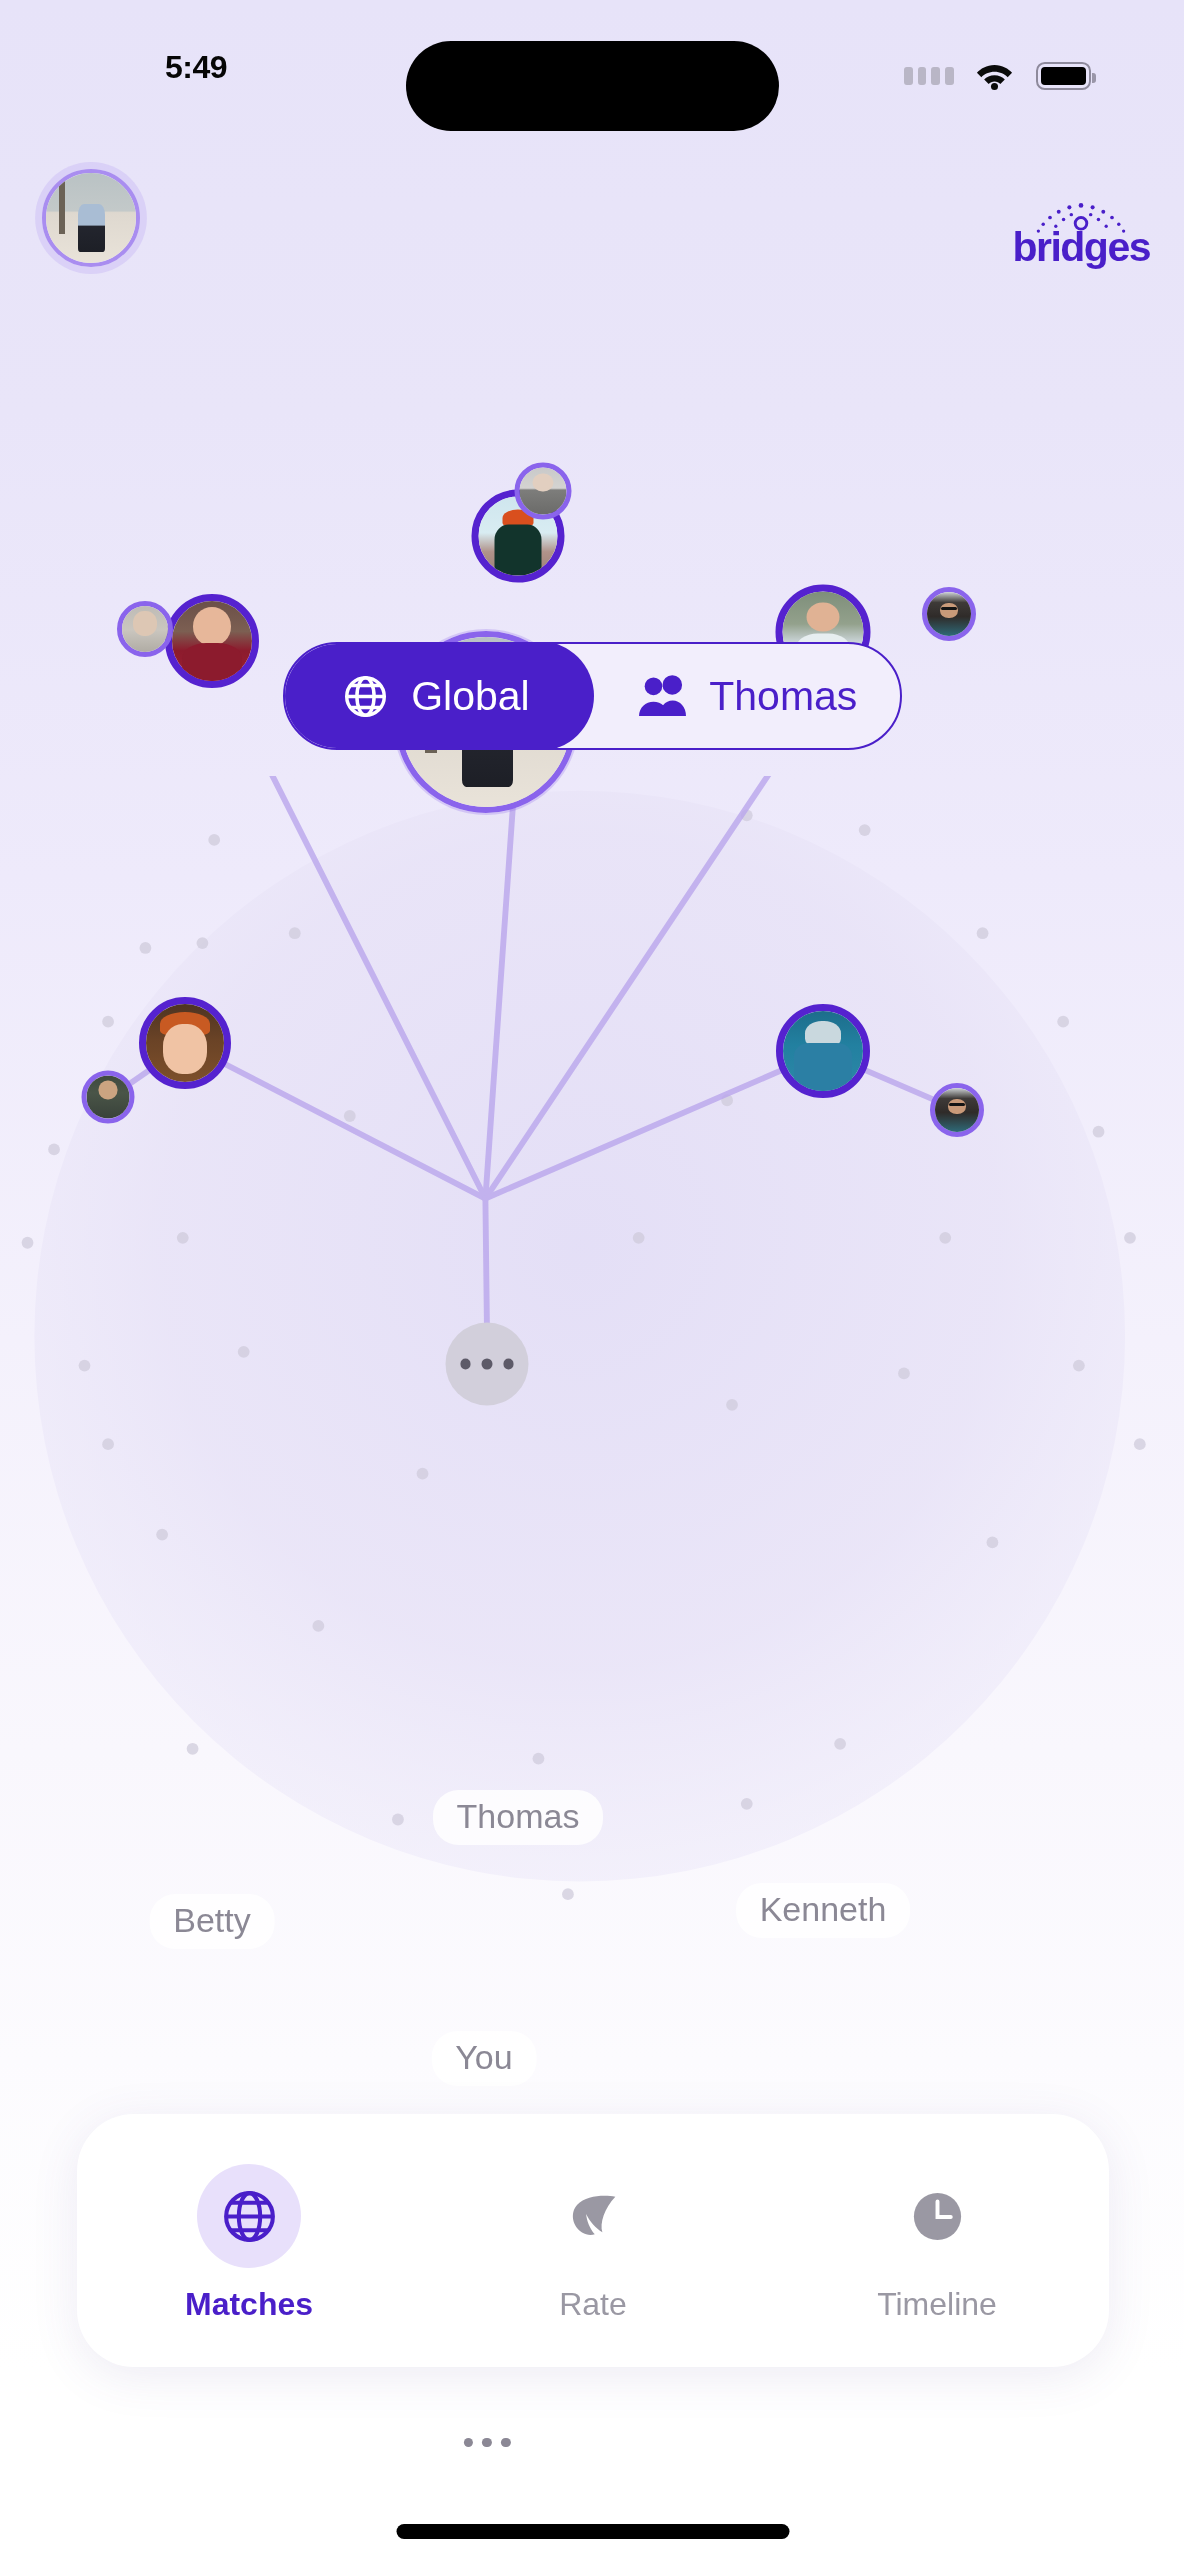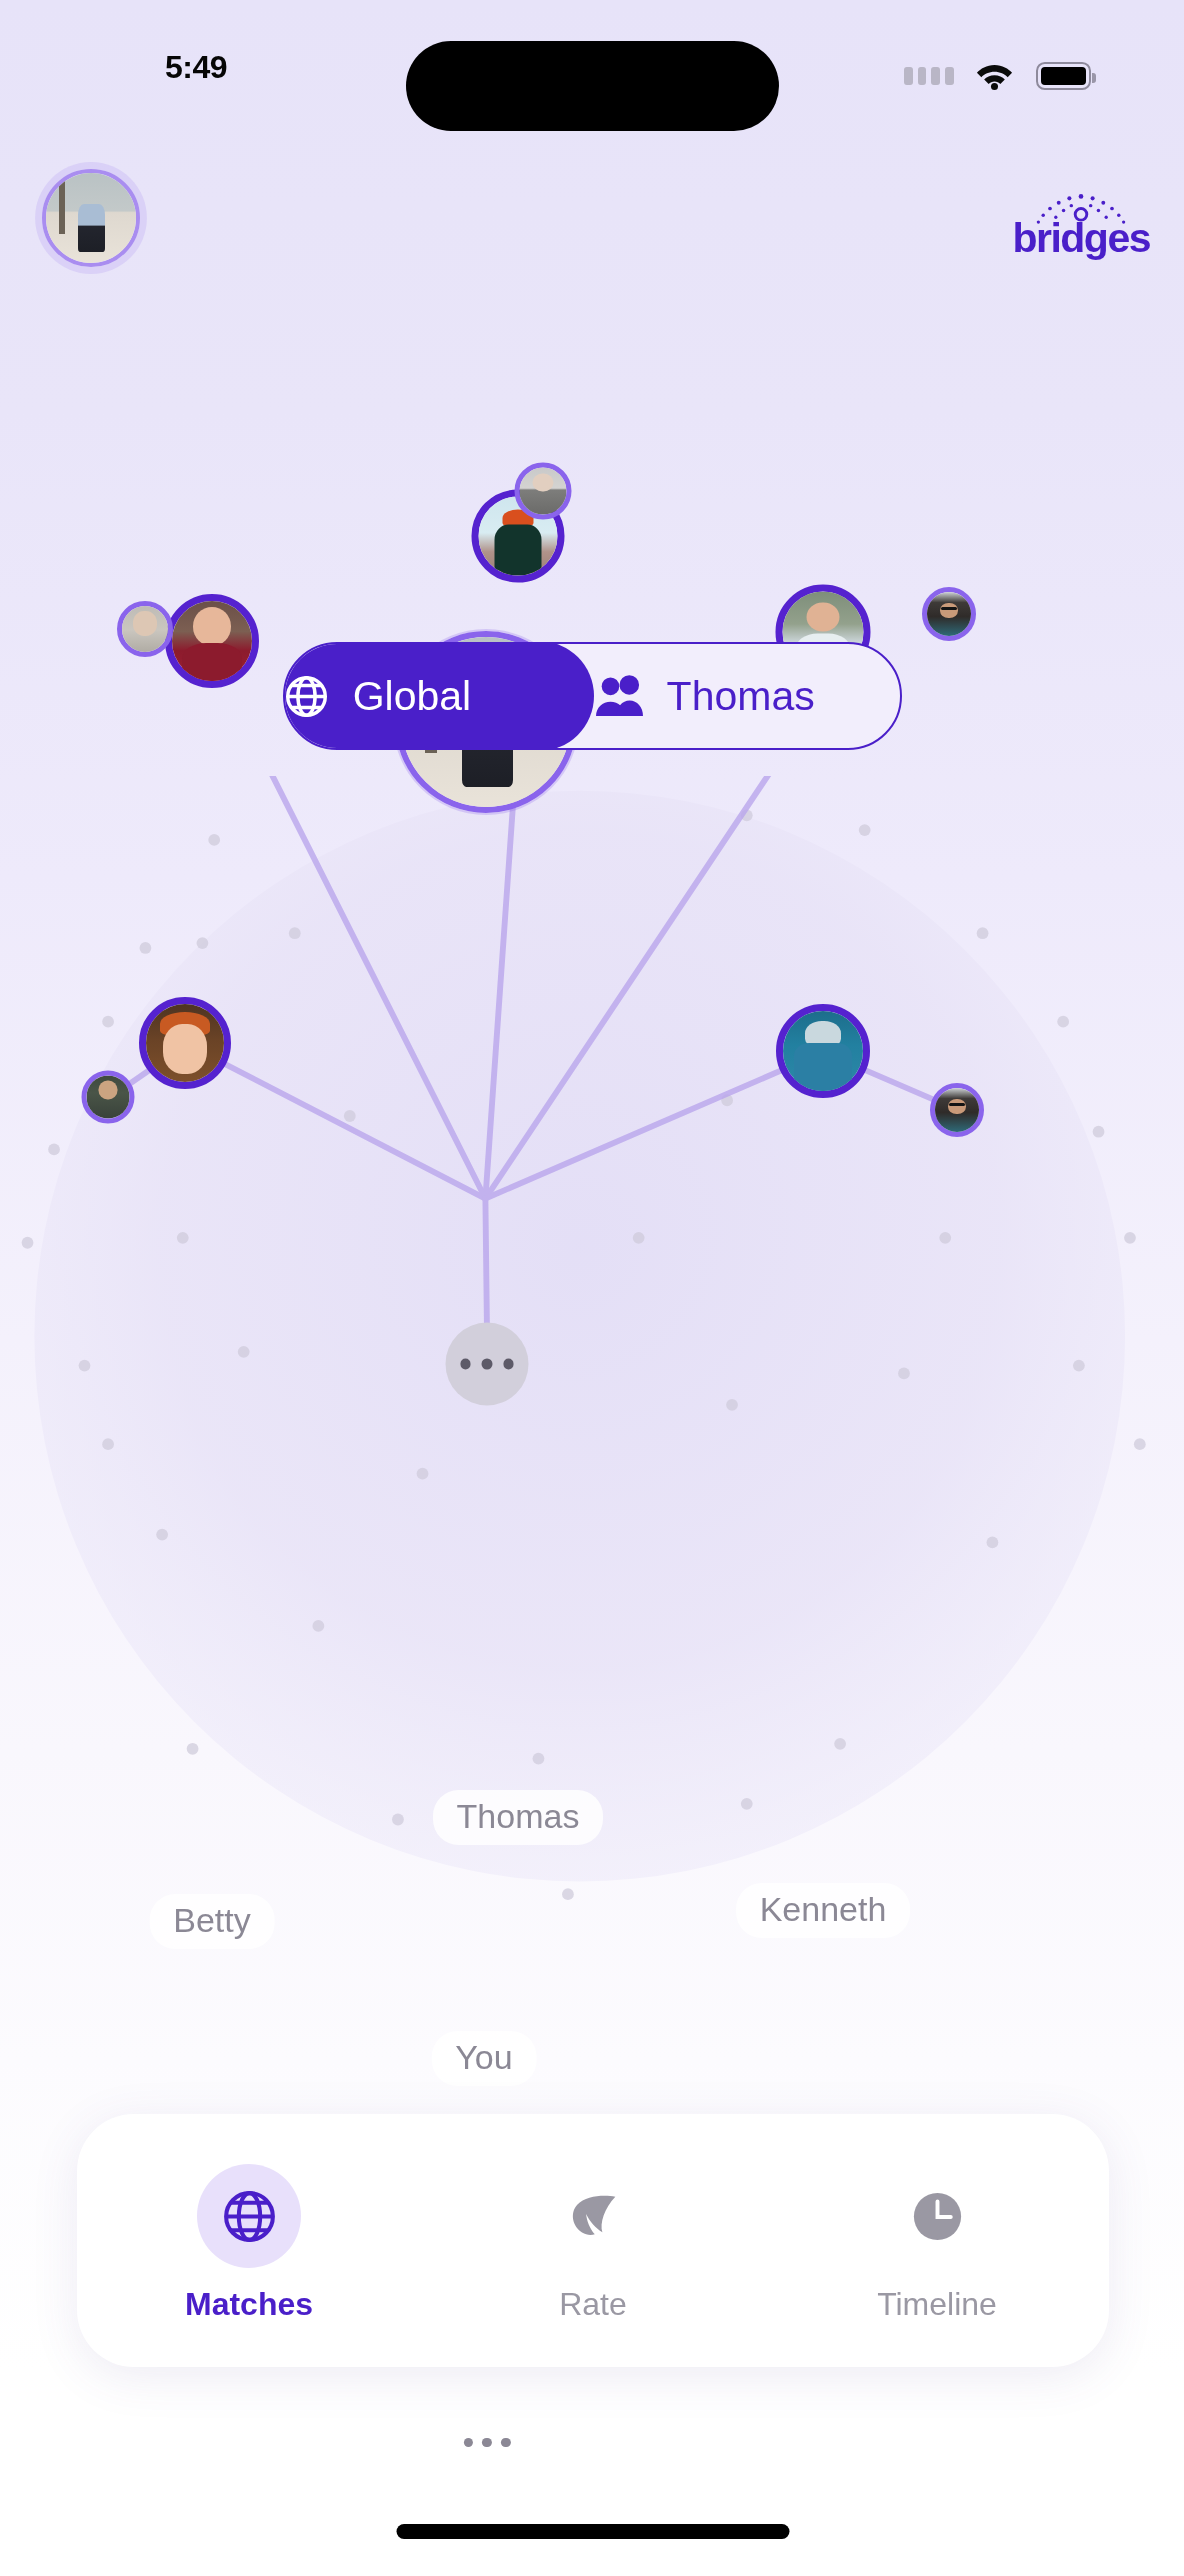--- a/index.html
+++ b/index.html
@@ -50,39 +50,39 @@
   
   .header{ position:absolute; top:0; left:0; width:100%; height:295px; z-index:30; }
   .me-avatar{
     position:absolute; left:42px; top:169px;
     width:98px; height:98px; border-radius:50%;
     border:4.9px solid #a98df0;
     box-shadow:0 0 0 6.9px rgba(169,141,240,0.22);
     overflow:hidden;
   }
   .logo{
-    position:absolute; right:35px; top:194px;
+    position:absolute; right:35px; top:203px;
     text-align:left;
   }
   .logo-arc{ position:relative; height:29.5px; width:118px; margin:0 auto -5.9px; }
   .logo-arc svg{ display:block; margin:0 auto; }
   .logo-word{
     font-size:41px; font-weight:700; color:#4a1fc9;
     letter-spacing:-1.5px; line-height:1;
   }
 
   
   .segment{
     position:absolute; left:283px; top:642px; z-index:30;
     width:619px; height:108px; border-radius:59px;
     border:2.9px solid #4a1fc9; background:#f2eefc;
     display:flex; overflow:hidden;
   }
   .seg-btn{
-    flex:1; display:flex; align-items:center; gap:21.6px;
+    flex:1; display:flex; align-items:center; justify-content:center; gap:21.6px;
     font-size:41px; font-weight:500; cursor:pointer;
   }
   .seg-btn.active{
     background:#4a1fc9; color:#ffffff; border-radius:59px;
     margin:-2.9px 0 -2.9px -2.9px; padding-right:5.9px;
   }
   .seg-btn.inactive{ color:#4a1fc9; }
   .seg-ico{ display:flex; align-items:center; }
 
   

